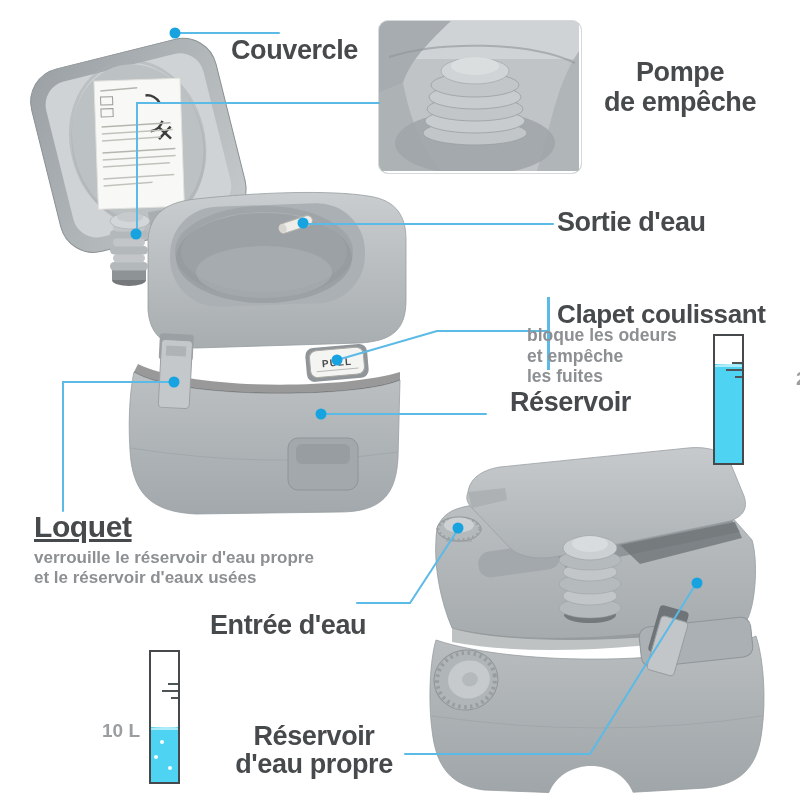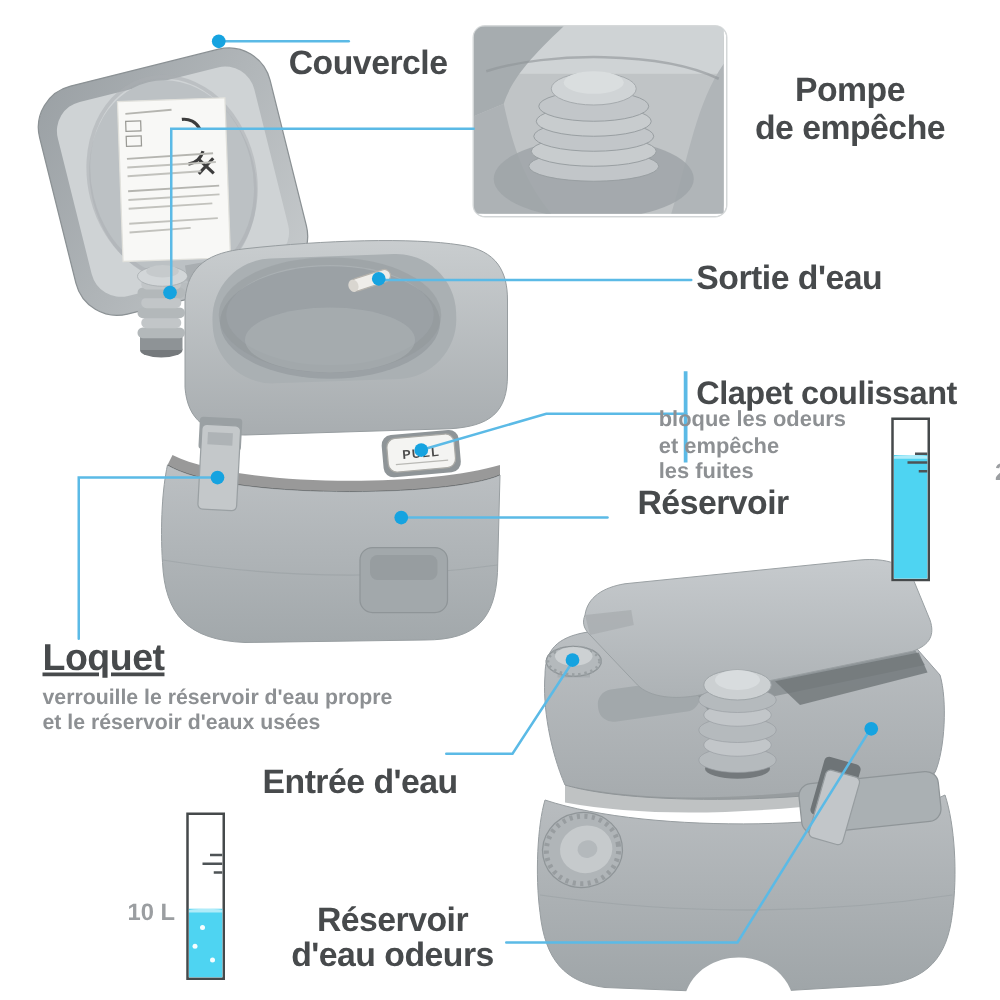--- a/index.html
+++ b/index.html
@@ -296,21 +296,21 @@
   <div class="abs title" style="left:34px;top:513px;font-size:30px;text-decoration:underline;">Loquet</div>
   <div class="abs subtitle" style="left:34px;top:548px;font-size:17px;line-height:19.5px;">
     <div>verrouille le réservoir d'eau propre</div>
     <div>et le réservoir d'eaux usées</div>
   </div>
 
   <div class="abs title" style="left:210px;top:567px;margin-top:44px;">Entrée d'eau</div>
 
   <div class="abs title center" style="left:222px;top:722px;width:184px;">
     <div>Réservoir</div>
-    <div>d'eau odeurs</div>
+    <div>d'eau propre</div>
   </div>
 
   <div class="abs gauge" style="left:713px;top:334px;height:131px;">
     <div class="water" style="height: 78%;"></div>
     <div class="tick" style="top:26px;width:10px;"></div>
     <div class="tick" style="top:33px;width:16px;"></div>
     <div class="tick" style="top:40px;width:7px;"></div>
   </div>
   <div class="abs gauge-label" style="left:748px;top:368px;margin-left:48px;">20 L</div>
 

